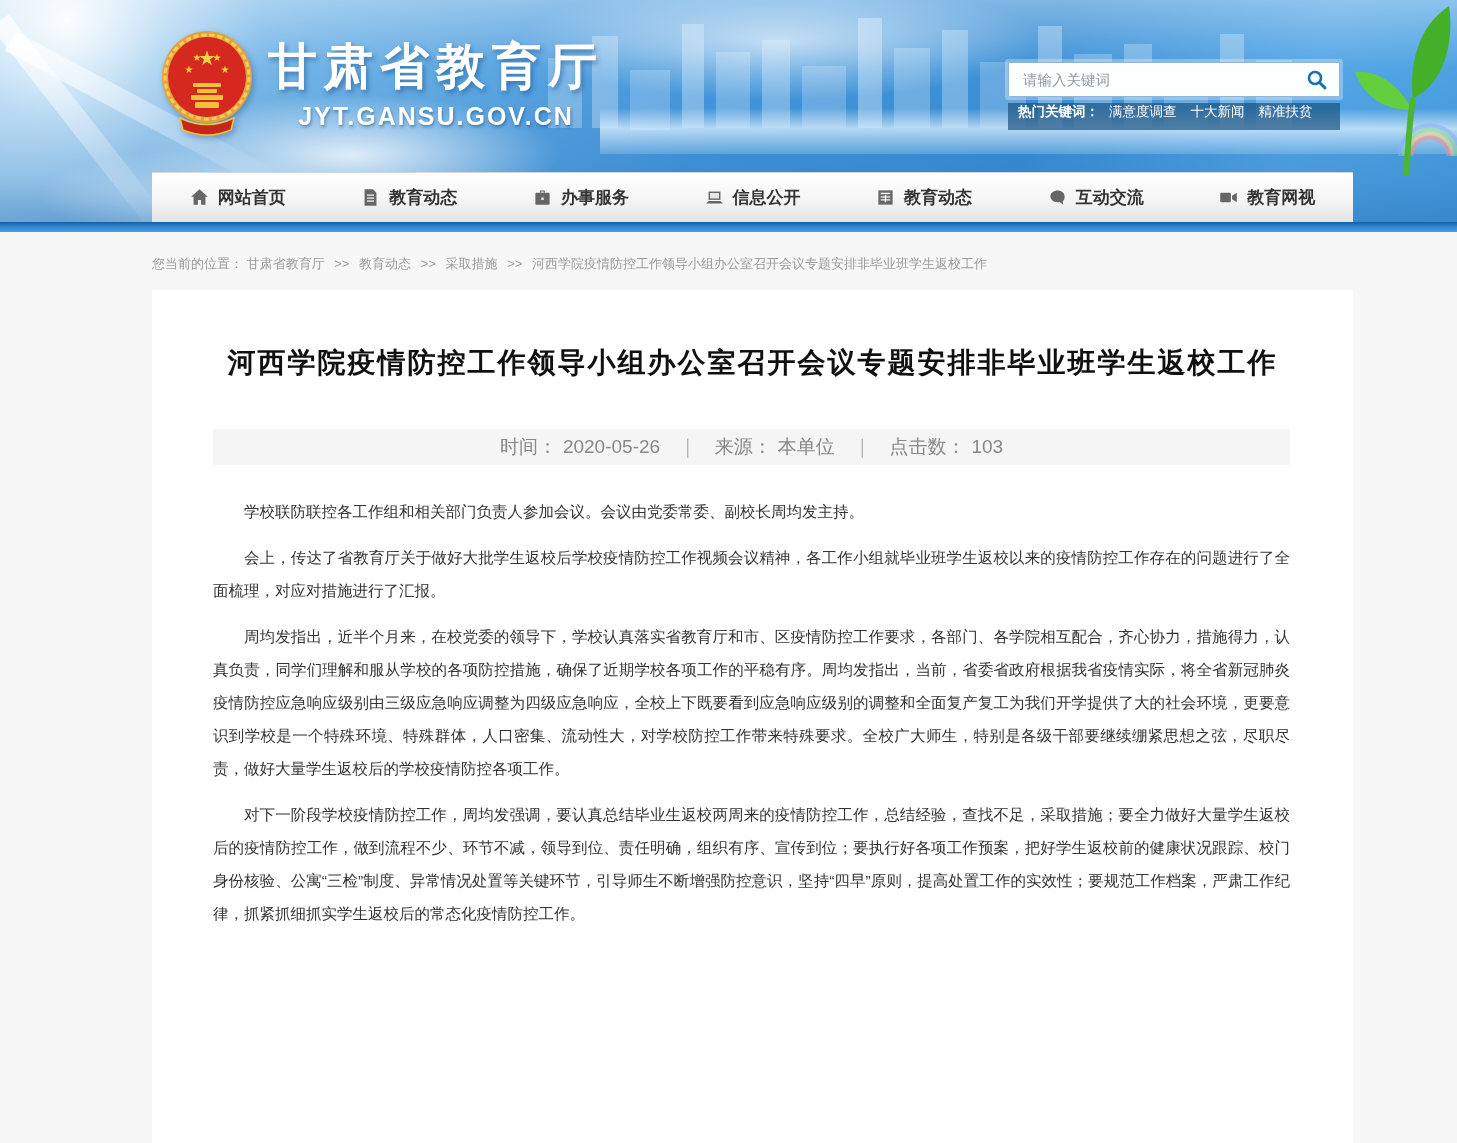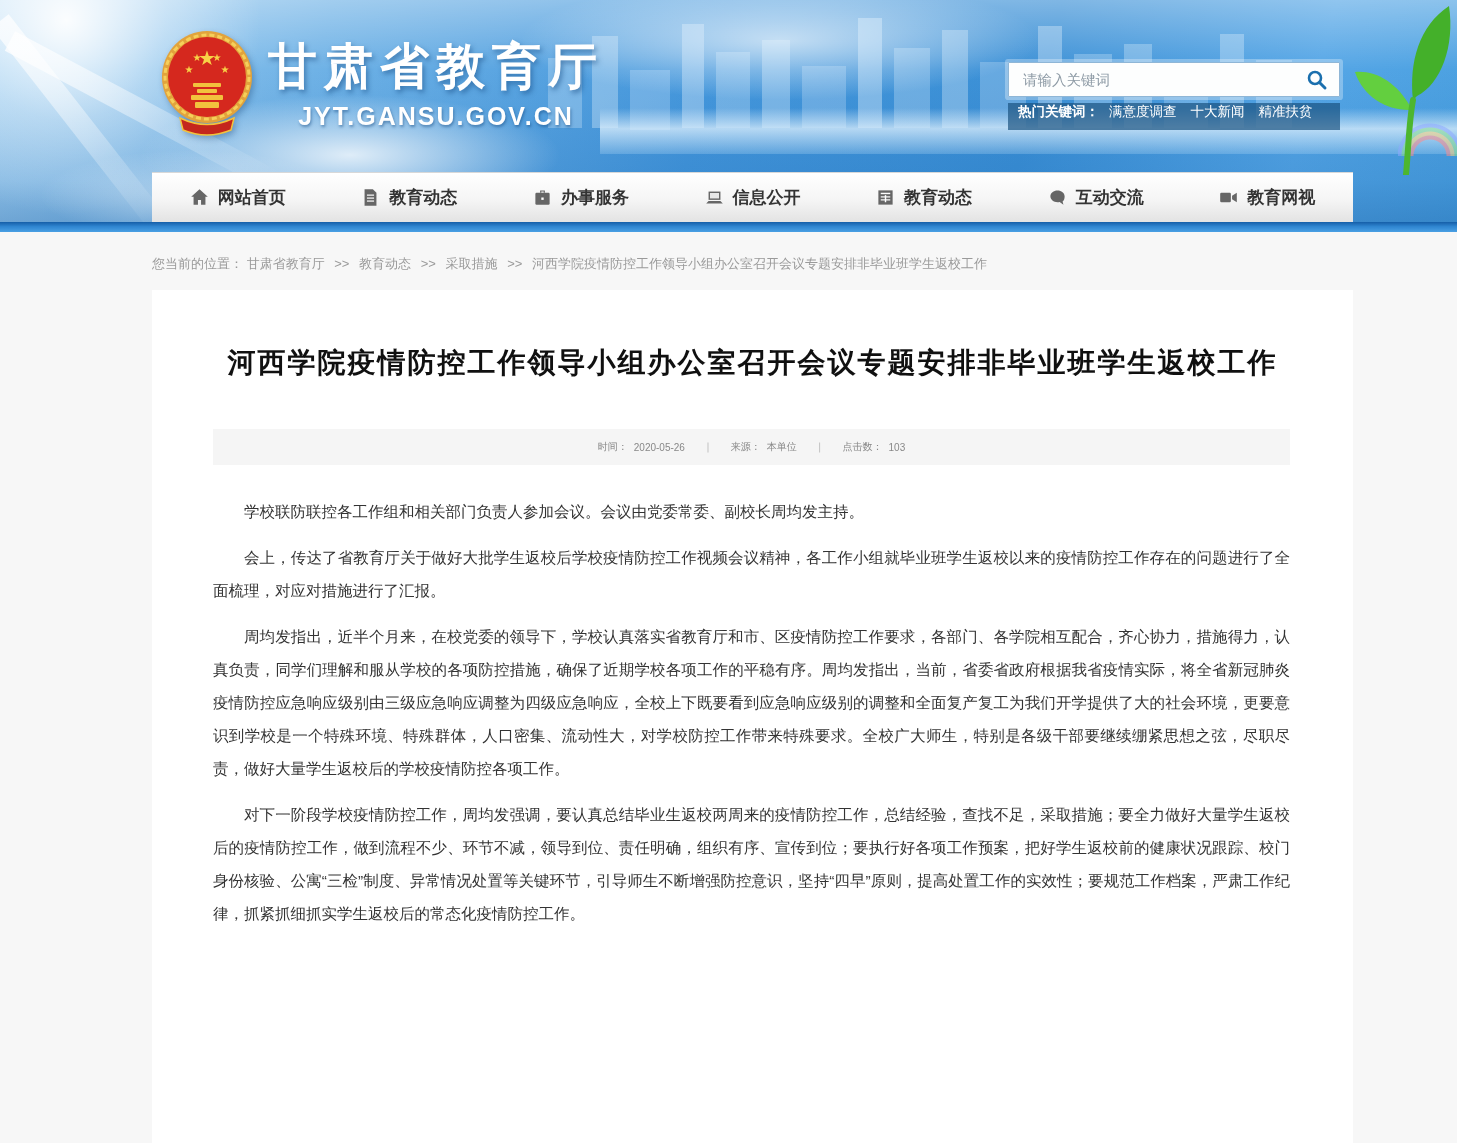--- a/index.html
+++ b/index.html
@@ -62,21 +62,21 @@
   
   .breadcrumb { height:58px; margin-left:152px; padding-top:23px; font-size:13px; color:#9a9a9a; }
   .crumb-sep { margin:0 6px; }
   .crumb-link { color:#9a9a9a; cursor:pointer; }
 
   
   .article-card { margin-left:152px; width:1201px; min-height:853px; background:#fff; padding-top:54px; }
   .article-title { margin:0 40px; text-align:center; font-size:28px; line-height:38px;
     font-weight:bold; color:#101010; letter-spacing:2px; }
   .meta-bar { margin:47px 63px 0 61px; height:36px; background:#f5f5f5; display:flex;
-    align-items:center; justify-content:center; font-size:10px; color:#888; }
+    align-items:center; justify-content:center; font-size:19px; color:#888; }
   .meta-bar .lbl { margin-left:0; }
   .meta-bar .val { margin-left:6px; }
   .meta-sep { margin:0 18px; color:#aaa; }
   .article-body { margin:30px 63px 0 61px; font-size:15.5px; line-height:33px; color:#333; text-align:justify; }
   .article-body p { margin:0 0 13px; text-indent:2em; }
   .byline { margin:62px 63px 0 0; text-align:right; font-size:15.5px; color:#333; }
 </style>
 </head>
 <body>
 

